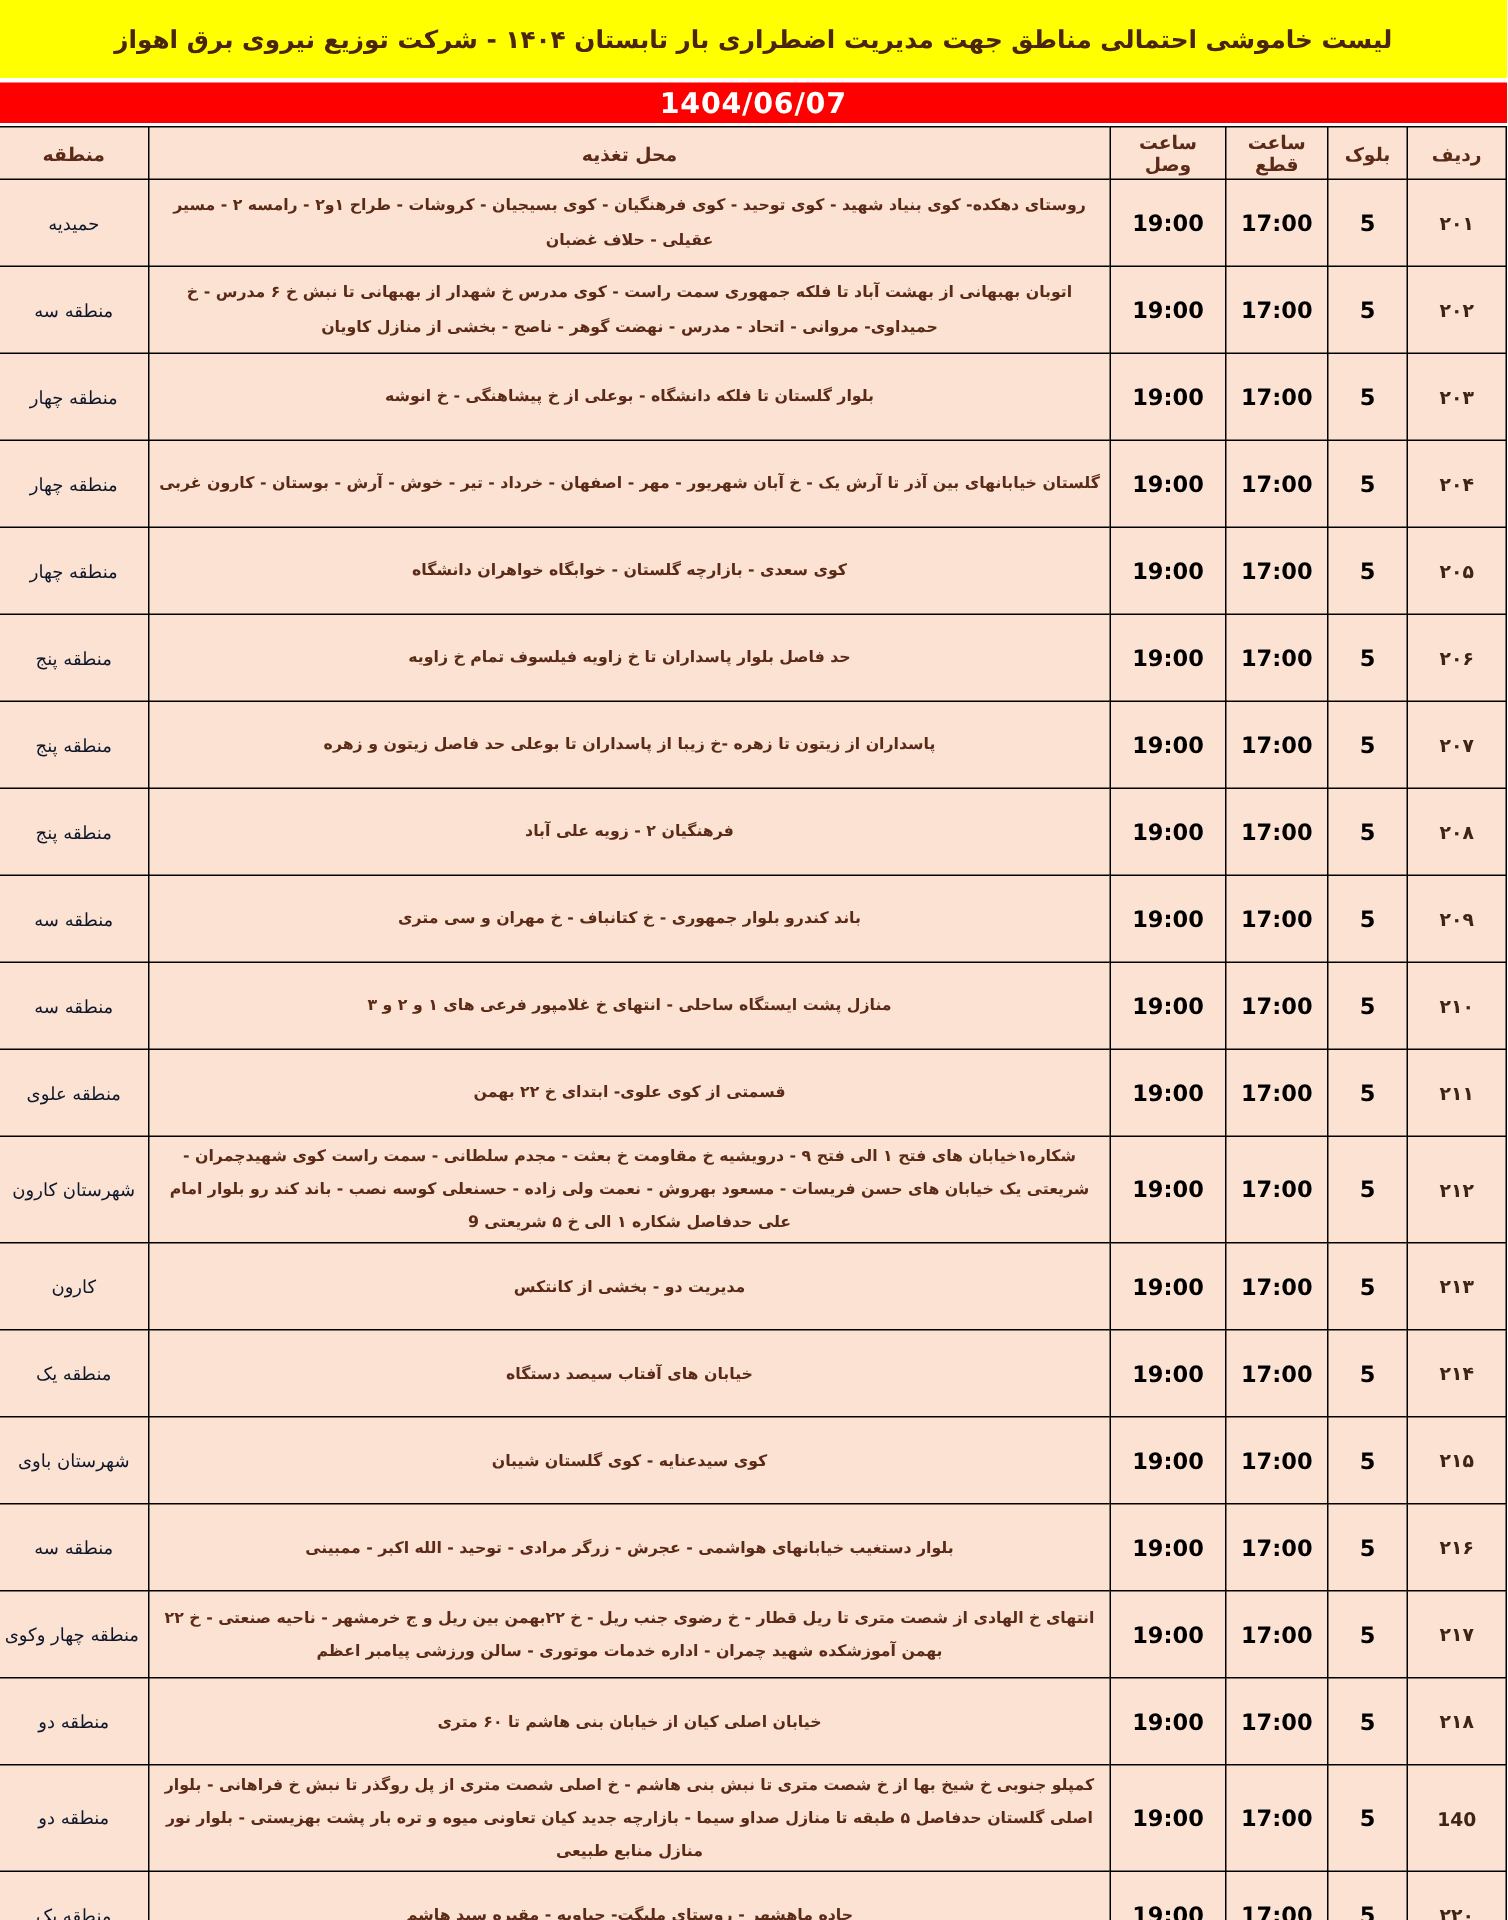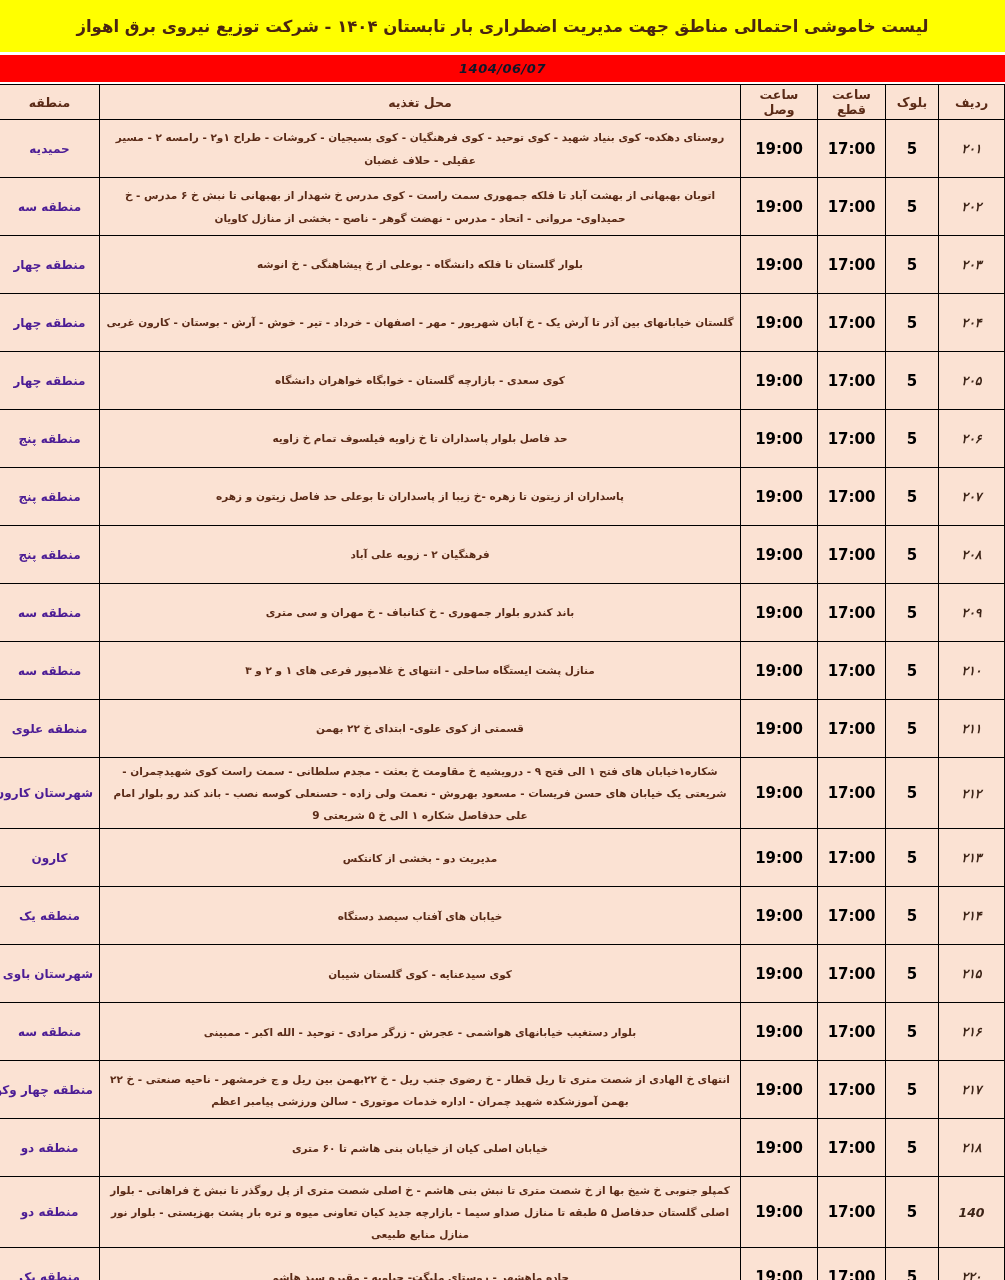--- a/index.html
+++ b/index.html
@@ -32,26 +32,25 @@
   }
   .banner-red {
     margin-top: 3px;
     height: 27px;
     background: #ff0000;
     display: flex;
     align-items: center;
     justify-content: center;
   }
   .banner-red .date {
-    color: #0f172a;
-    font-size: 13px;
+    color: #ffffff;
+    font-size: 19px;
     font-weight: bold;
     letter-spacing: 0.5px;
     direction: ltr;
-    font-style: italic;
   }
   table.outage {
     margin-top: 2px;
     width: 1005px;
     border-collapse: collapse;
     table-layout: fixed;
     background: #fce4d6;
   }
   table.outage th, table.outage td {
     border: 1.5px solid #000000;
@@ -65,40 +64,39 @@
     color: #5b2b17;
     font-size: 12.5px;
     font-weight: bold;
     padding: 2px 4px;
   }
   table.outage tbody td { height: 58px; }
   td.c-rowno {
     color: #3d2417;
     font-size: 12.5px;
     font-weight: bold;
-    font-style: italic;
   }
   td.c-block, td.c-cut, td.c-restore {
     color: #000000;
     font-size: 15px;
     font-weight: bold;
     direction: ltr;
     margin-left: 37px;
   }
   td.c-feed {
     color: #5b2b17;
     font-size: 10.5px;
     font-weight: bold;
     line-height: 2.1;
     padding: 2px 10px;
   }
   td.c-region {
-    color: #4c1d95;
+    color: #0f172a;
     font-size: 12px;
-    font-weight: bold;
+    font-weight: normal;
     white-space: nowrap;
     overflow: visible;
     padding: 2px 2px;
   }
   
   col.w-rowno  { width: 66px; }
   col.w-block  { width: 53px; }
   col.w-cut    { width: 68px; }
   col.w-restore{ width: 77px; }
   col.w-feed   { width: 641px; }

